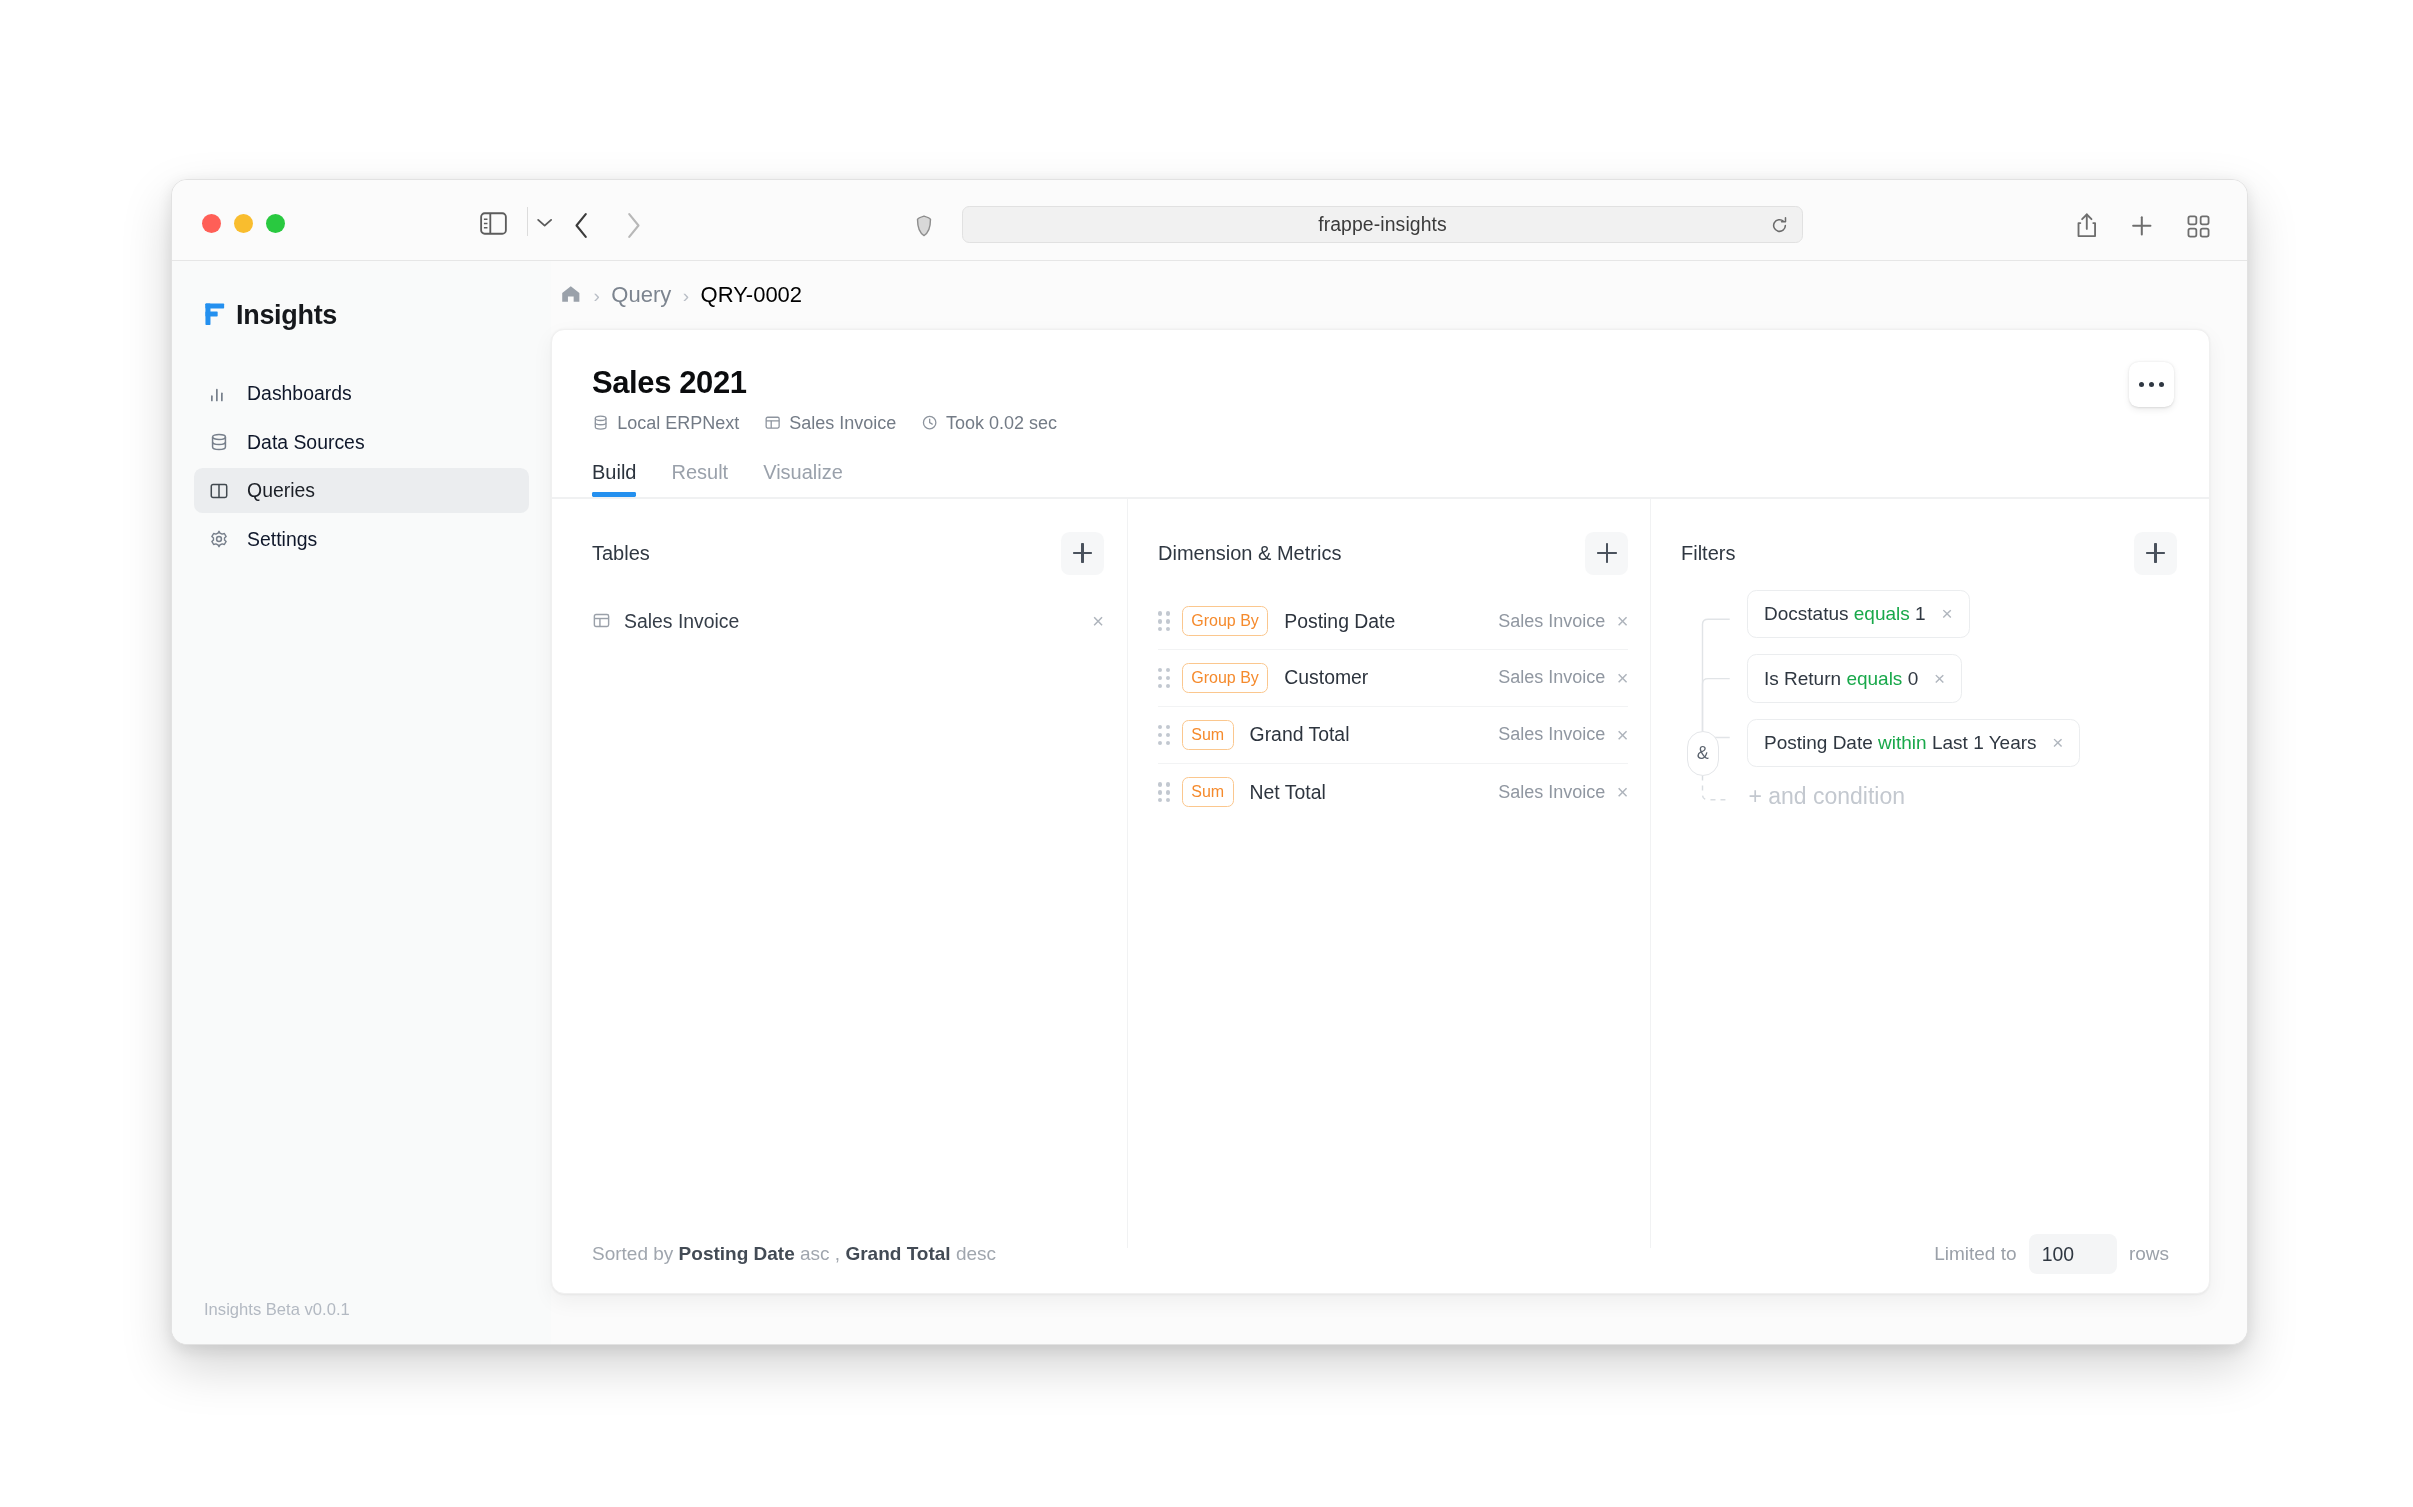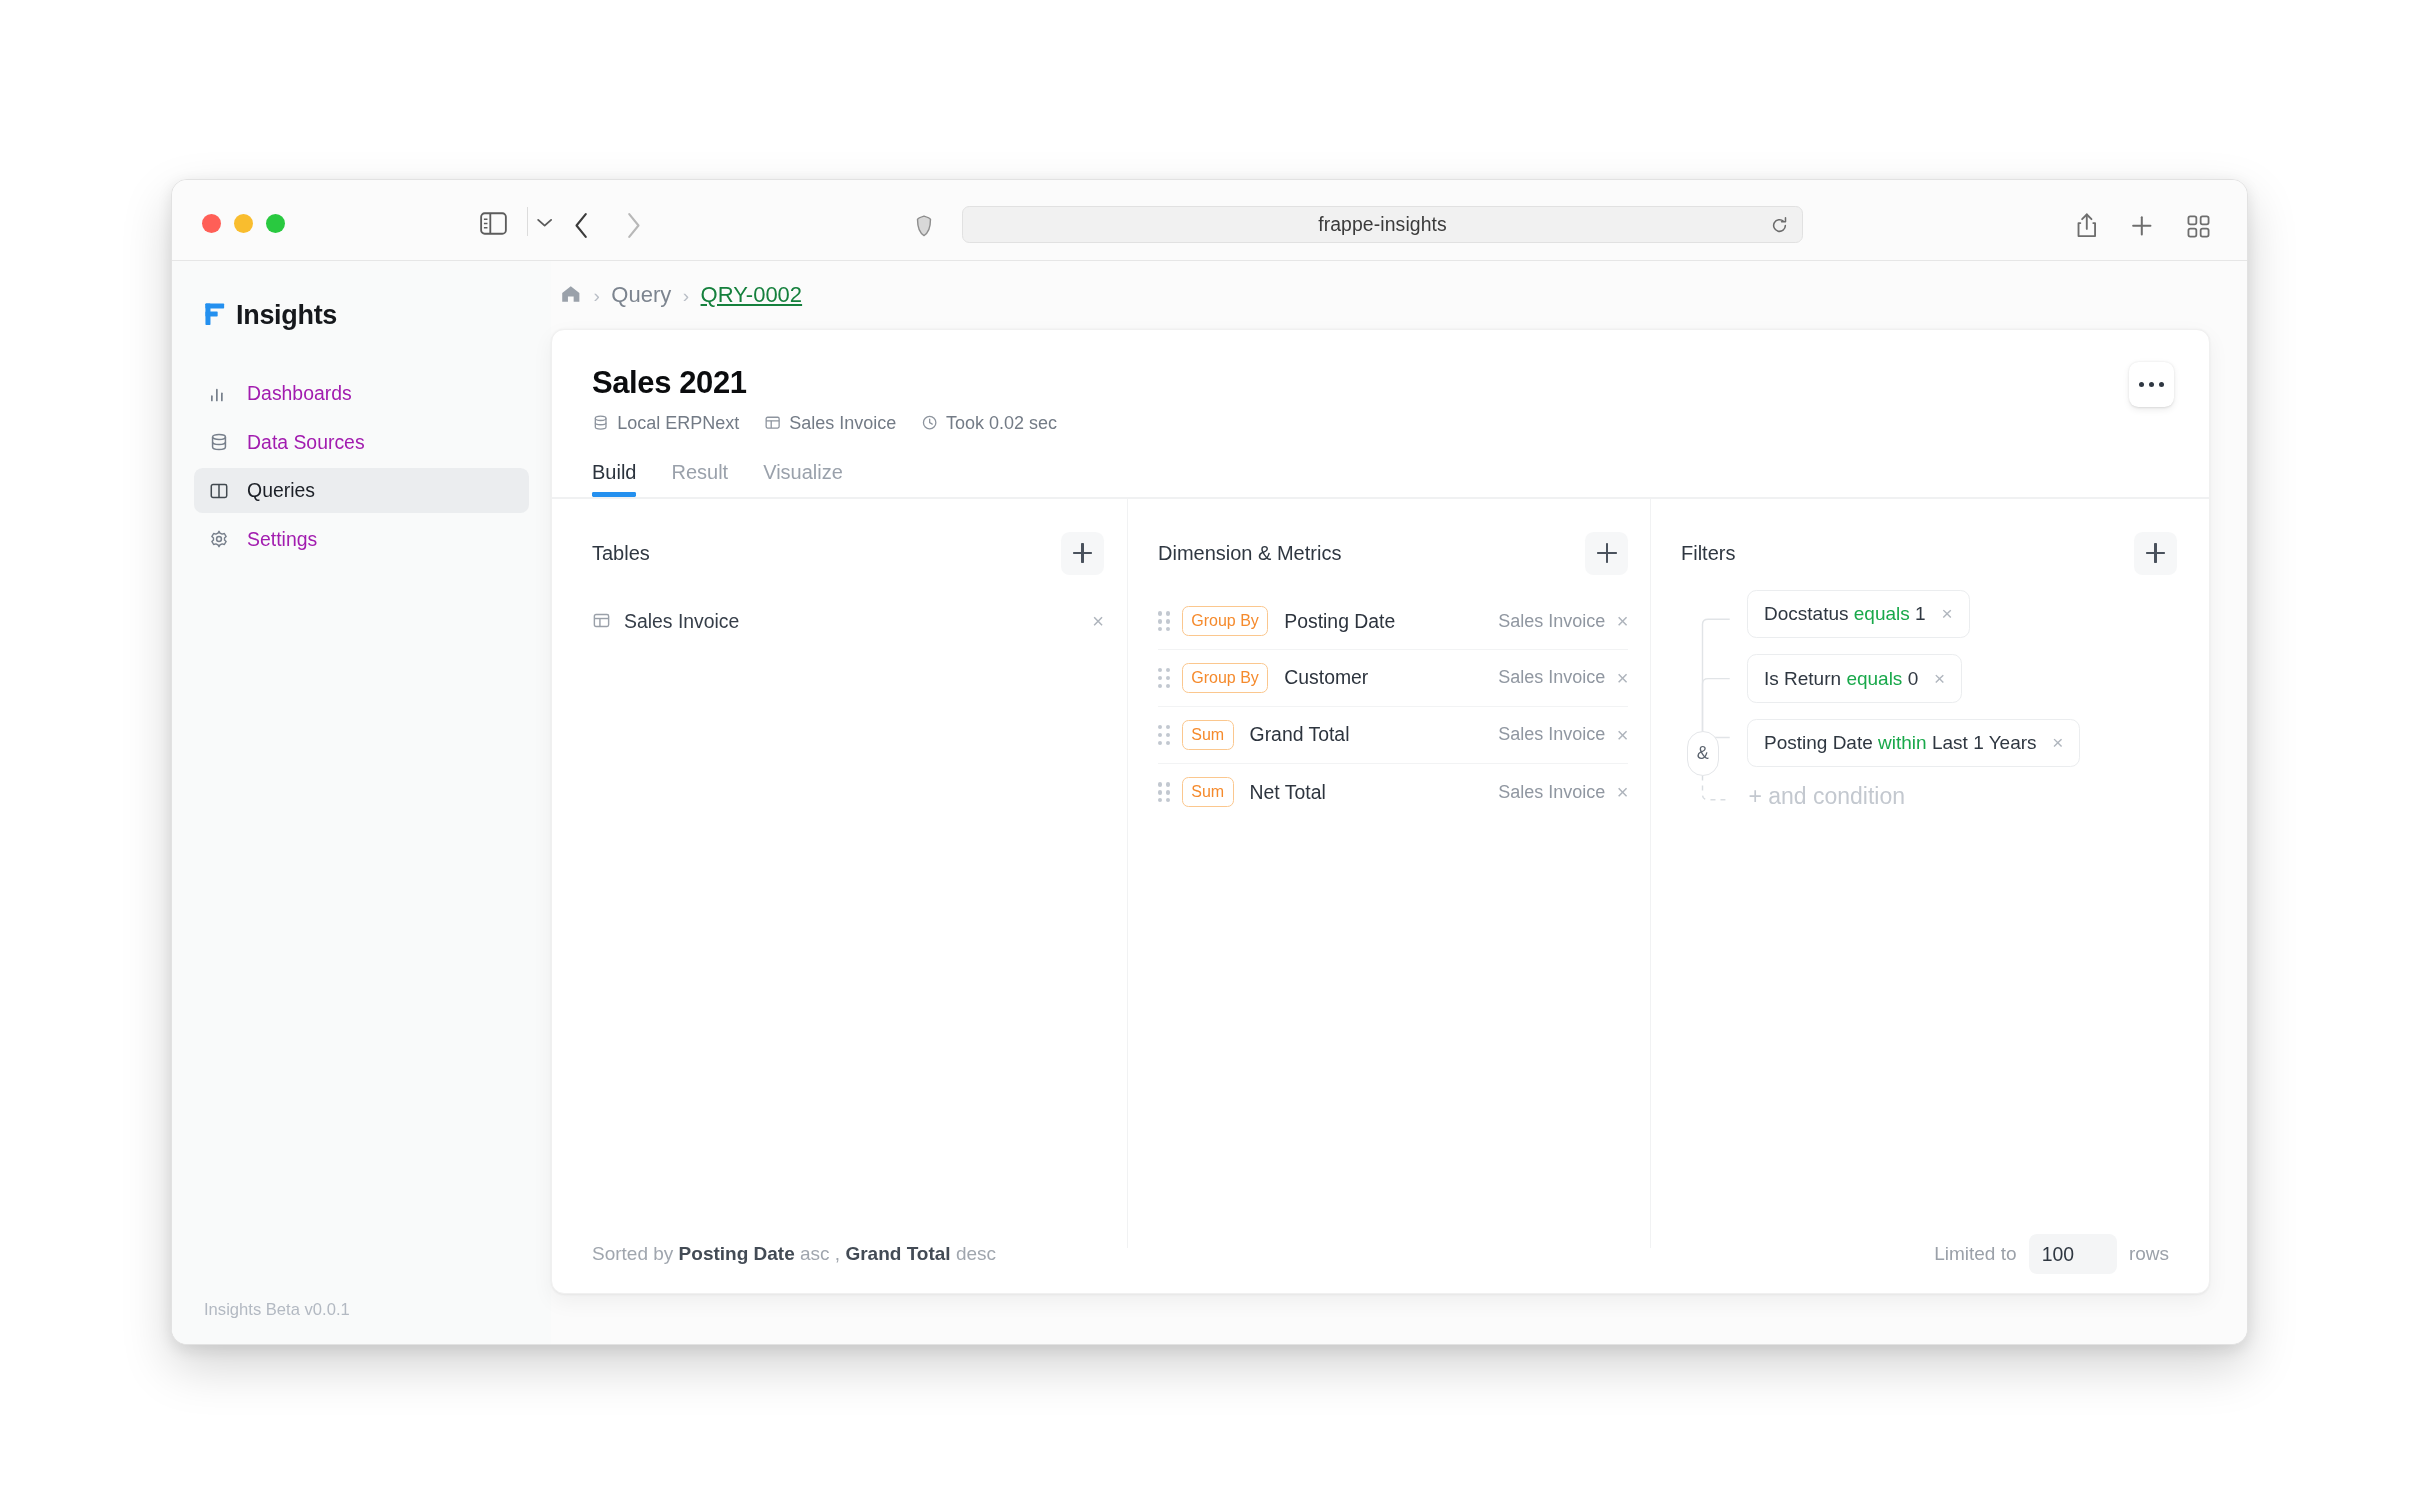--- a/index.html
+++ b/index.html
@@ -79,38 +79,38 @@
   .brand-title { font-size: 27px; font-weight: 700; color: #16181c; letter-spacing: -0.3px; }
 
   .nav { display: flex; flex-direction: column; gap: 3.6px; }
   .nav-item {
     display: flex; align-items: center; gap: 16px;
     height: 45px; padding: 0 13px;
     border-radius: 8.6px;
     cursor: pointer;
   }
   .nav-item.active { background: #ebedef; }
-  .nav-label { font-size: 19.4px; color: #a21caf; }
+  .nav-label { font-size: 19.4px; color: #0f172a; }
   .nav-item.active .nav-label { color: #1b1f26; font-weight: 500; }
   .nav-icon { width: 24.5px; height: 24.5px; display: flex; align-items: center; justify-content: center; flex: 0 0 24.5px; }
 
   .sidebar-footer {
     position: absolute; left: 32px; bottom: 24.5px;
     font-size: 16.6px; color: #b3b9c2;
   }
 
   
   .main { flex: 1; position: relative; padding: 0 37px 0 0; }
 
   .breadcrumb {
     display: flex; align-items: center; gap: 11.5px;
     height: 68px; padding-left: 9.4px;
   }
   .bc-text { font-size: 22px; color: #7c848f; }
-  .bc-text.current { color: #15803d; text-decoration: underline; }
+  .bc-text.current { color: #000000; }
   .bc-sep { color: #b9bec6; font-size: 19px; line-height: 1; }
 
   .card {
     position: relative;
     background: #ffffff;
     border-radius: 13px;
     height: 965px;
     box-shadow: 0 0.7px 2.2px rgba(0,0,0,0.055), 0 7.2px 21.6px rgba(0,0,0,0.05);
     border: 0.7px solid #f0f0f0;
     overflow: hidden;

